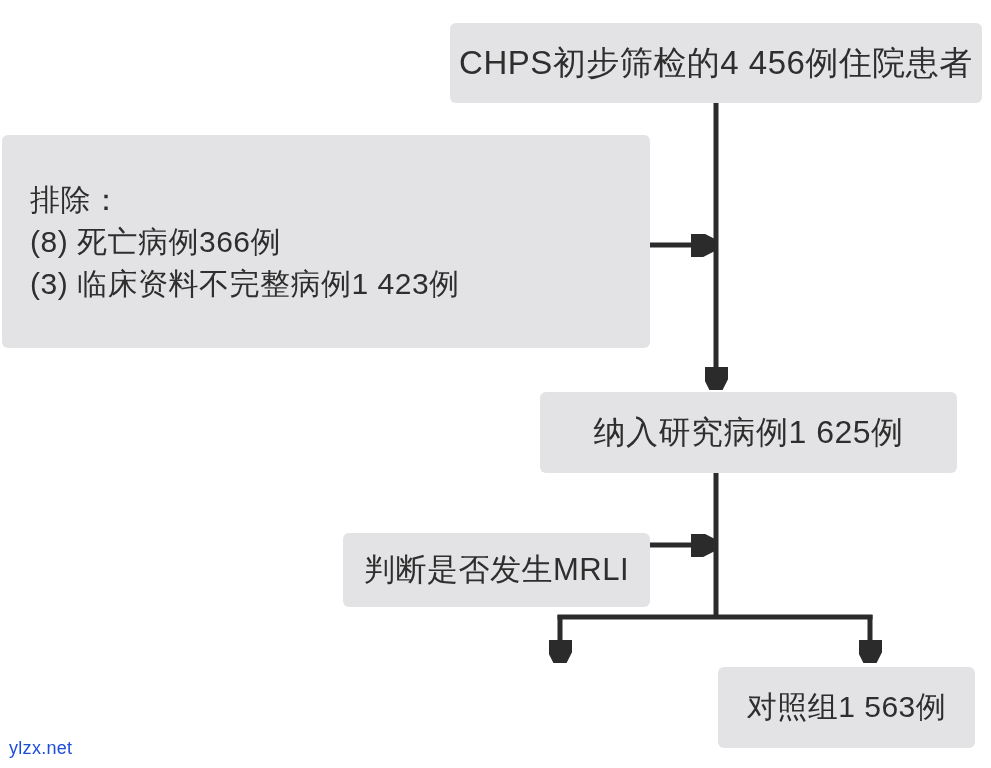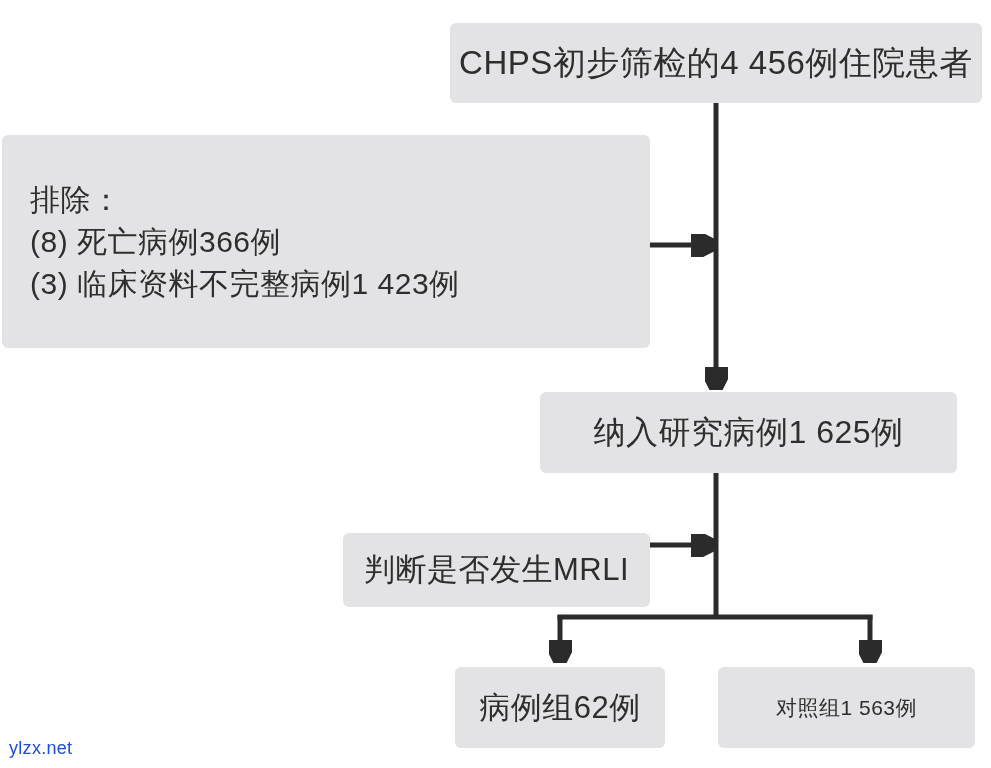--- a/index.html
+++ b/index.html
@@ -23,21 +23,21 @@
     color: #2e2e2e;
     letter-spacing: 0.5px;
   }
   .box-top      { left: 450px; top: 23px;  width: 532px; height: 80px;  font-size: 33px; }
   .box-excl     { left: 2px;   top: 135px; width: 648px; height: 213px;
                   flex-direction: column; align-items: flex-start; justify-content: center;
                   padding-left: 28px; font-size: 30px; line-height: 42px; }
   .box-included { left: 540px; top: 392px; width: 417px; height: 81px;  font-size: 32px; }
   .box-judge    { left: 343px; top: 509px; width: 307px; height: 74px;  font-size: 31px; margin-top: 24px; }
   .box-case     { left: 455px; top: 667px; width: 210px; height: 81px;  font-size: 31px; }
-  .box-control  { left: 718px; top: 667px; width: 257px; height: 81px;  font-size: 21px; }
+  .box-control  { left: 718px; top: 667px; width: 257px; height: 81px;  font-size: 30px; }
   .connectors { position: absolute; left: 0; top: 0; width: 991px; height: 768px; }
   .connectors line, .connectors path { stroke: #2b2b2b; stroke-width: 5; fill: none; }
   .watermark {
     position: absolute;
     left: 9px;
     top: 738px;
     font-size: 18px;
     color: #1d4ed8;
     letter-spacing: 0.3px;
   }
@@ -79,23 +79,20 @@
   </div>
 
   <div class="box box-included">
     <span>纳入研究病例1 625例</span>
   </div>
 
   <div class="box box-judge">
     <span>判断是否发生MRLI</span>
   </div>
 
-  <div class="box box-case">
-    <span>病例组62例</span>
-  </div>
 
   <div class="box box-control">
     <span>对照组1 563例</span>
   </div>
 
   <div class="watermark">ylzx.net</div>
 
 </div>
 
 </body></html>

